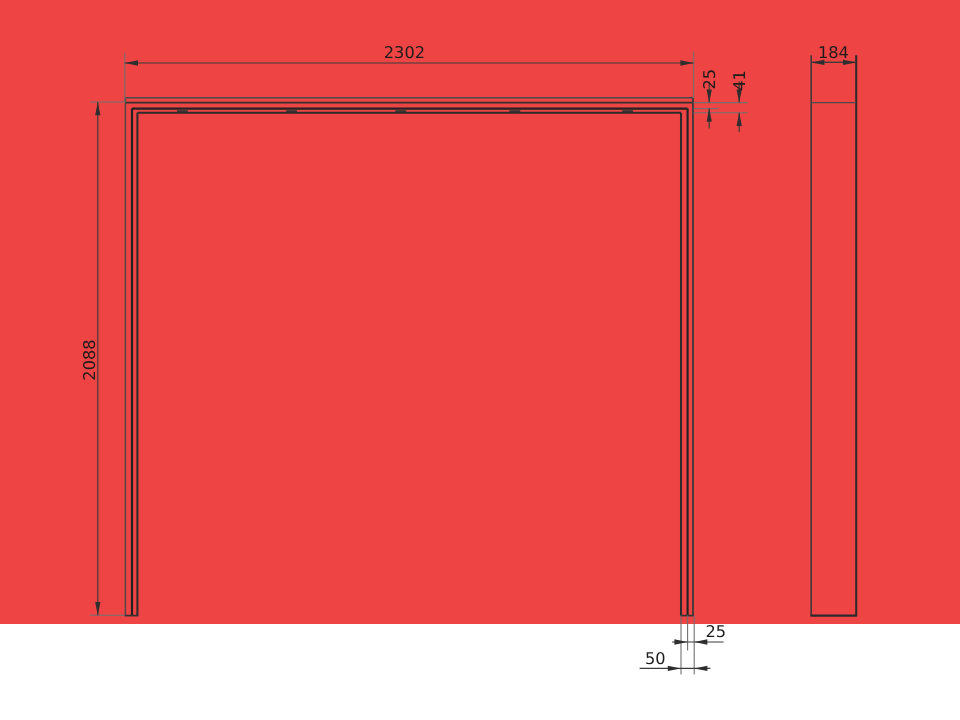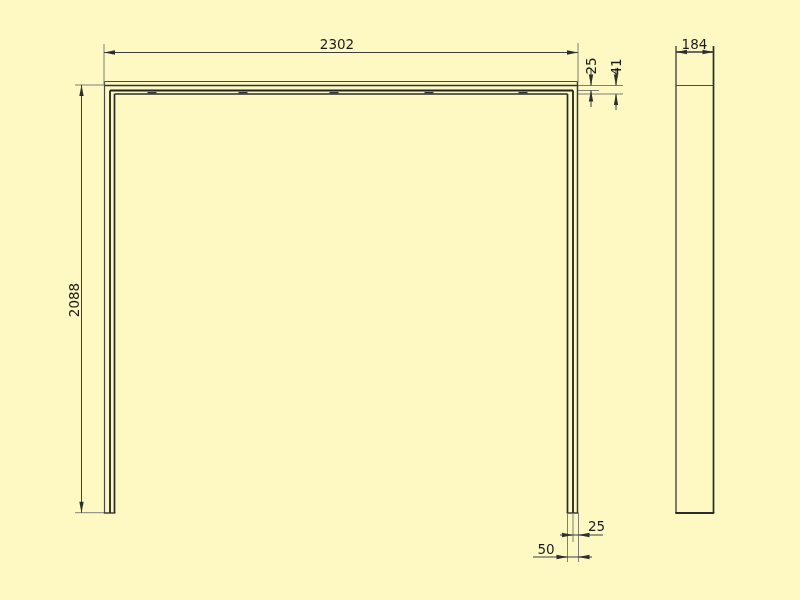--- a/index.html
+++ b/index.html
@@ -6,22 +6,22 @@
     margin: 0;
     padding: 0;
     width: 800px;
     height: 600px;
     background: #ffffff;
     overflow: hidden;
   }
   .drawing-stage {
     position: relative;
     width: 800px;
-    height: 600px;
-    background: #fef9c3;
+    height: 520px;
+    background: #ef4444;
     text-decoration: underline;
   }
   svg { display: block; }
   text {
     font-family: "DejaVu Sans", "Liberation Sans", sans-serif;
     font-size: 13.5px;
     fill: #1c1c1c;
   }
 </style>
 </head>

